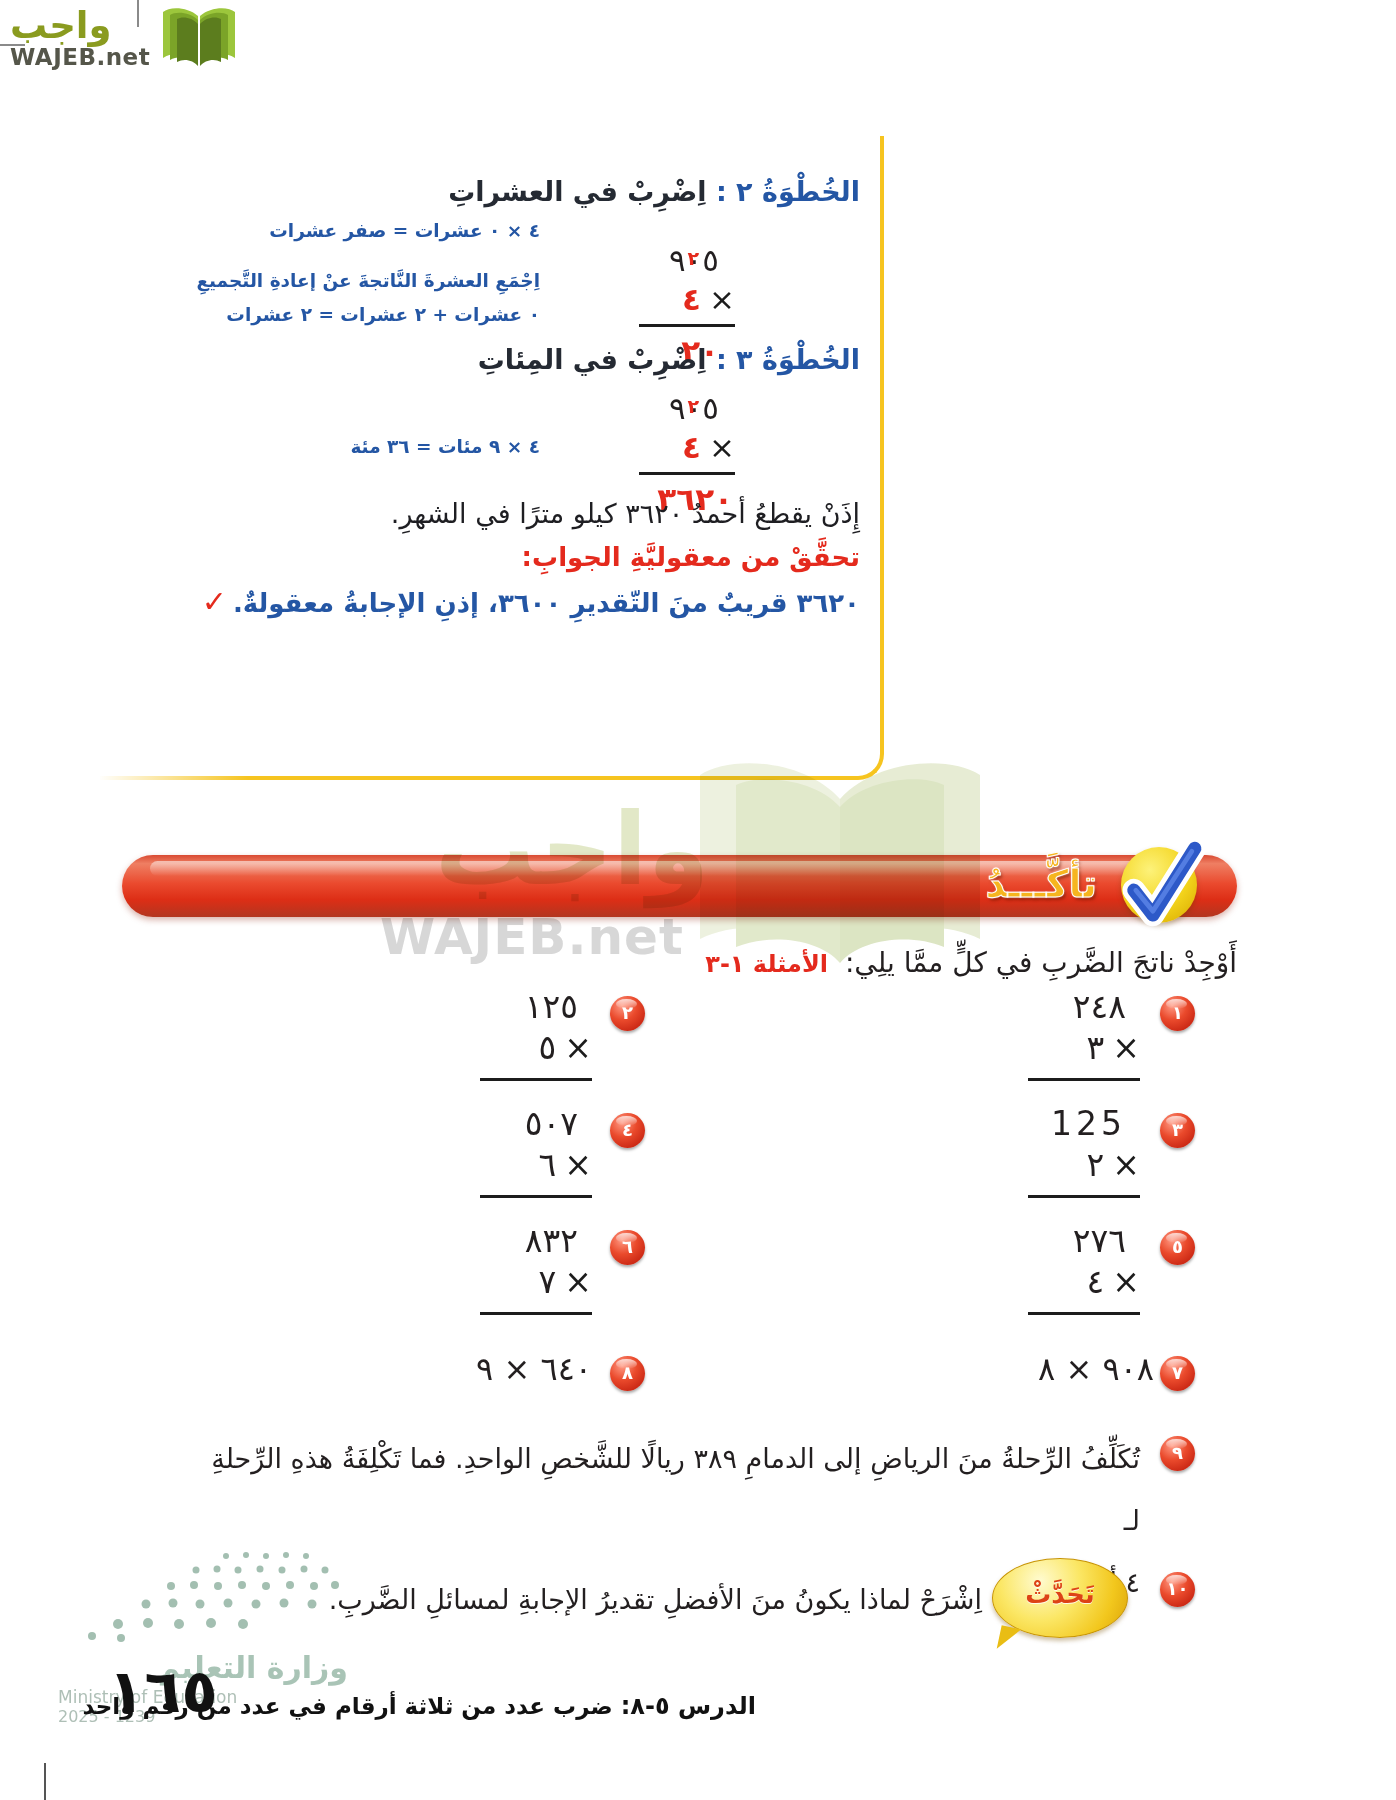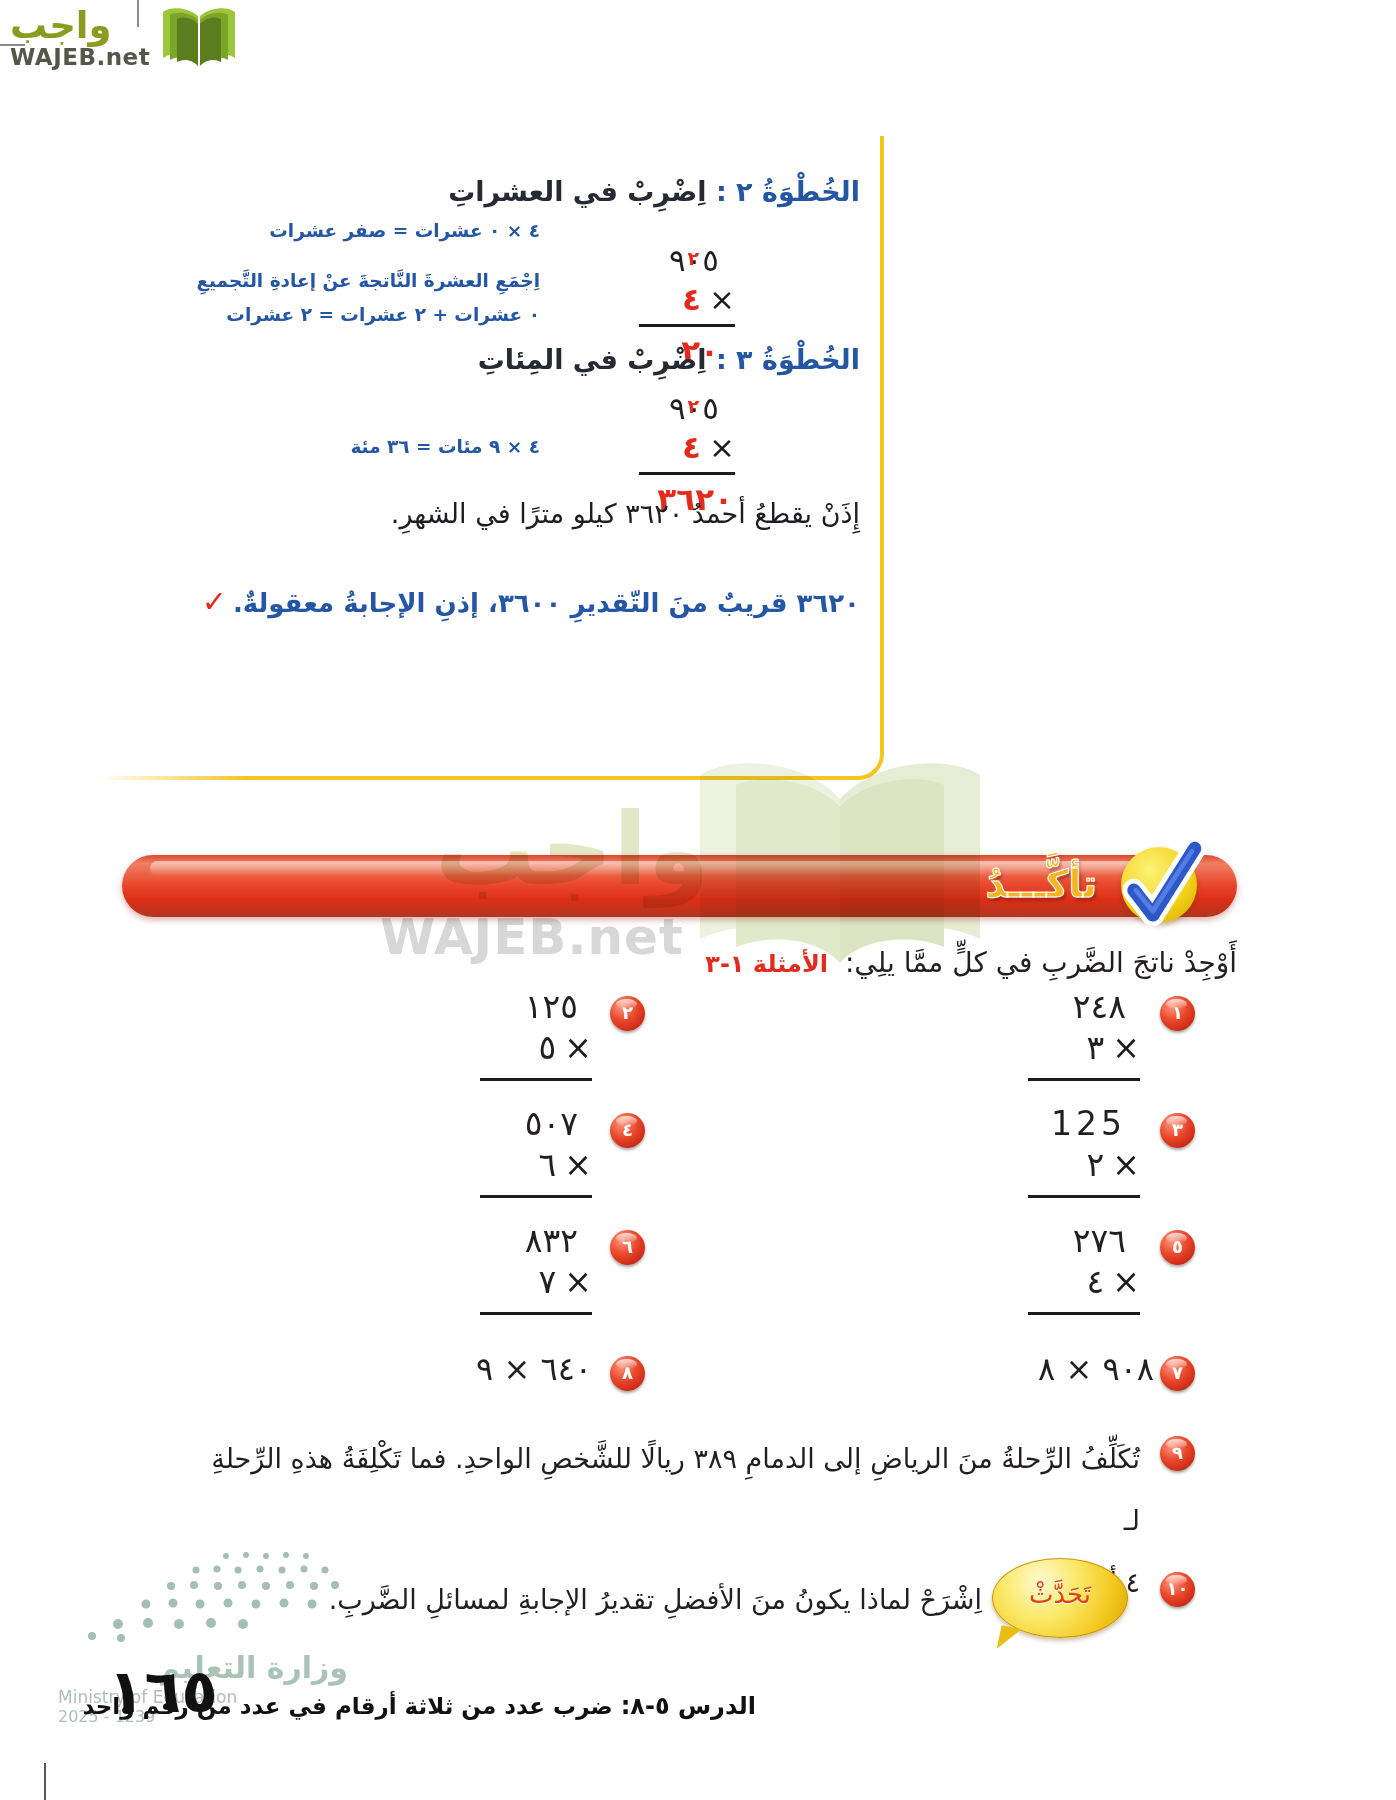--- a/index.html
+++ b/index.html
@@ -75,21 +75,21 @@
   .expr{position:absolute;font-size:32px;letter-spacing:2px;white-space:nowrap;text-align:right;}
   .p9-text{position:absolute;right:256px;top:1428px;width:935px;font-size:27px;line-height:62px;text-align:right;}
   .p10-text{position:absolute;right:414px;top:1584px;white-space:nowrap;font-size:27px;}
 
   
   .bubble{position:absolute;left:992px;top:1558px;width:134px;height:78px;border-radius:50%;
      background:radial-gradient(circle at 35% 28%,#fffbd0,#fbe766 38%,#f2c71d 72%,#d9a007 100%);
      border:1px solid #c79406;box-shadow:0 3px 4px rgba(120,80,0,.35);z-index:3;}
   .bubble:after{content:"";position:absolute;left:6px;bottom:-14px;width:0;height:0;
      border-right:20px solid transparent;border-top:24px solid #e9bd14;transform:rotate(12deg);}
-  .bubble-label{position:absolute;width:100%;text-align:center;top:20px;font-size:26px;font-weight:normal;
+  .bubble-label{position:absolute;width:100%;text-align:center;top:20px;font-size:26px;font-weight:bold;
      color:#dd4316;text-shadow:0 1px 0 rgba(255,255,255,.8);}
 
   
   .ministry{position:absolute;left:58px;top:1546px;width:290px;direction:rtl;}
   .ministry-ar{font-size:30px;font-weight:bold;color:#a9c4b6;letter-spacing:1px;text-align:right;margin-top:4px;}
   .ministry-en{direction:ltr;text-align:left;font-size:17px;color:#aebfb6;margin-top:2px;}
   .ministry-years{direction:ltr;text-align:left;font-size:16px;color:#aebfb6;}
   .page-num{position:absolute;left:108px;top:1656px;font-size:60px;font-weight:bold;color:#111;
      letter-spacing:4px;z-index:4;}
   .lesson{position:absolute;right:640px;top:1692px;white-space:nowrap;font-size:23px;font-weight:bold;color:#111;}
@@ -150,20 +150,21 @@
         <span class="vm-carry">٢</span><span>٩٠٥</span>
       </div>
       <div class="vm-row">
         <span class="times">×</span><span class="m-red">٤</span>
       </div>
       <div class="vm-res wide">٣٦٢٠</div>
     </div>
     <div class="note" style="top:300px">٤ × ٩ مئات = ٣٦ مئة</div>
 
     <div class="conclusion" style="top:362px">إِذَنْ يقطعُ أحمدُ ٣٦٢٠ كيلو مترًا في الشهرِ.</div>
+    <div class="check-title" style="top:406px">تحقَّقْ من معقوليَّةِ الجوابِ:</div>
     <div class="check-line" style="top:448px">
       <span>٣٦٢٠ قريبٌ منَ التّقديرِ ٣٦٠٠، إذنِ الإجابةُ معقولةٌ.</span><span class="mark">✓</span>
     </div>
   </div>
 
   <div class="banner">
     <div class="banner-title">تأكَّـــدُ</div>
     <div class="banner-circle">
       <svg width="95" height="100" viewBox="0 0 100 105">
         <path d="M22 58 L42 84 L86 14" fill="none" stroke="#ffffff" stroke-width="24" stroke-linecap="round" stroke-linejoin="round"></path>

